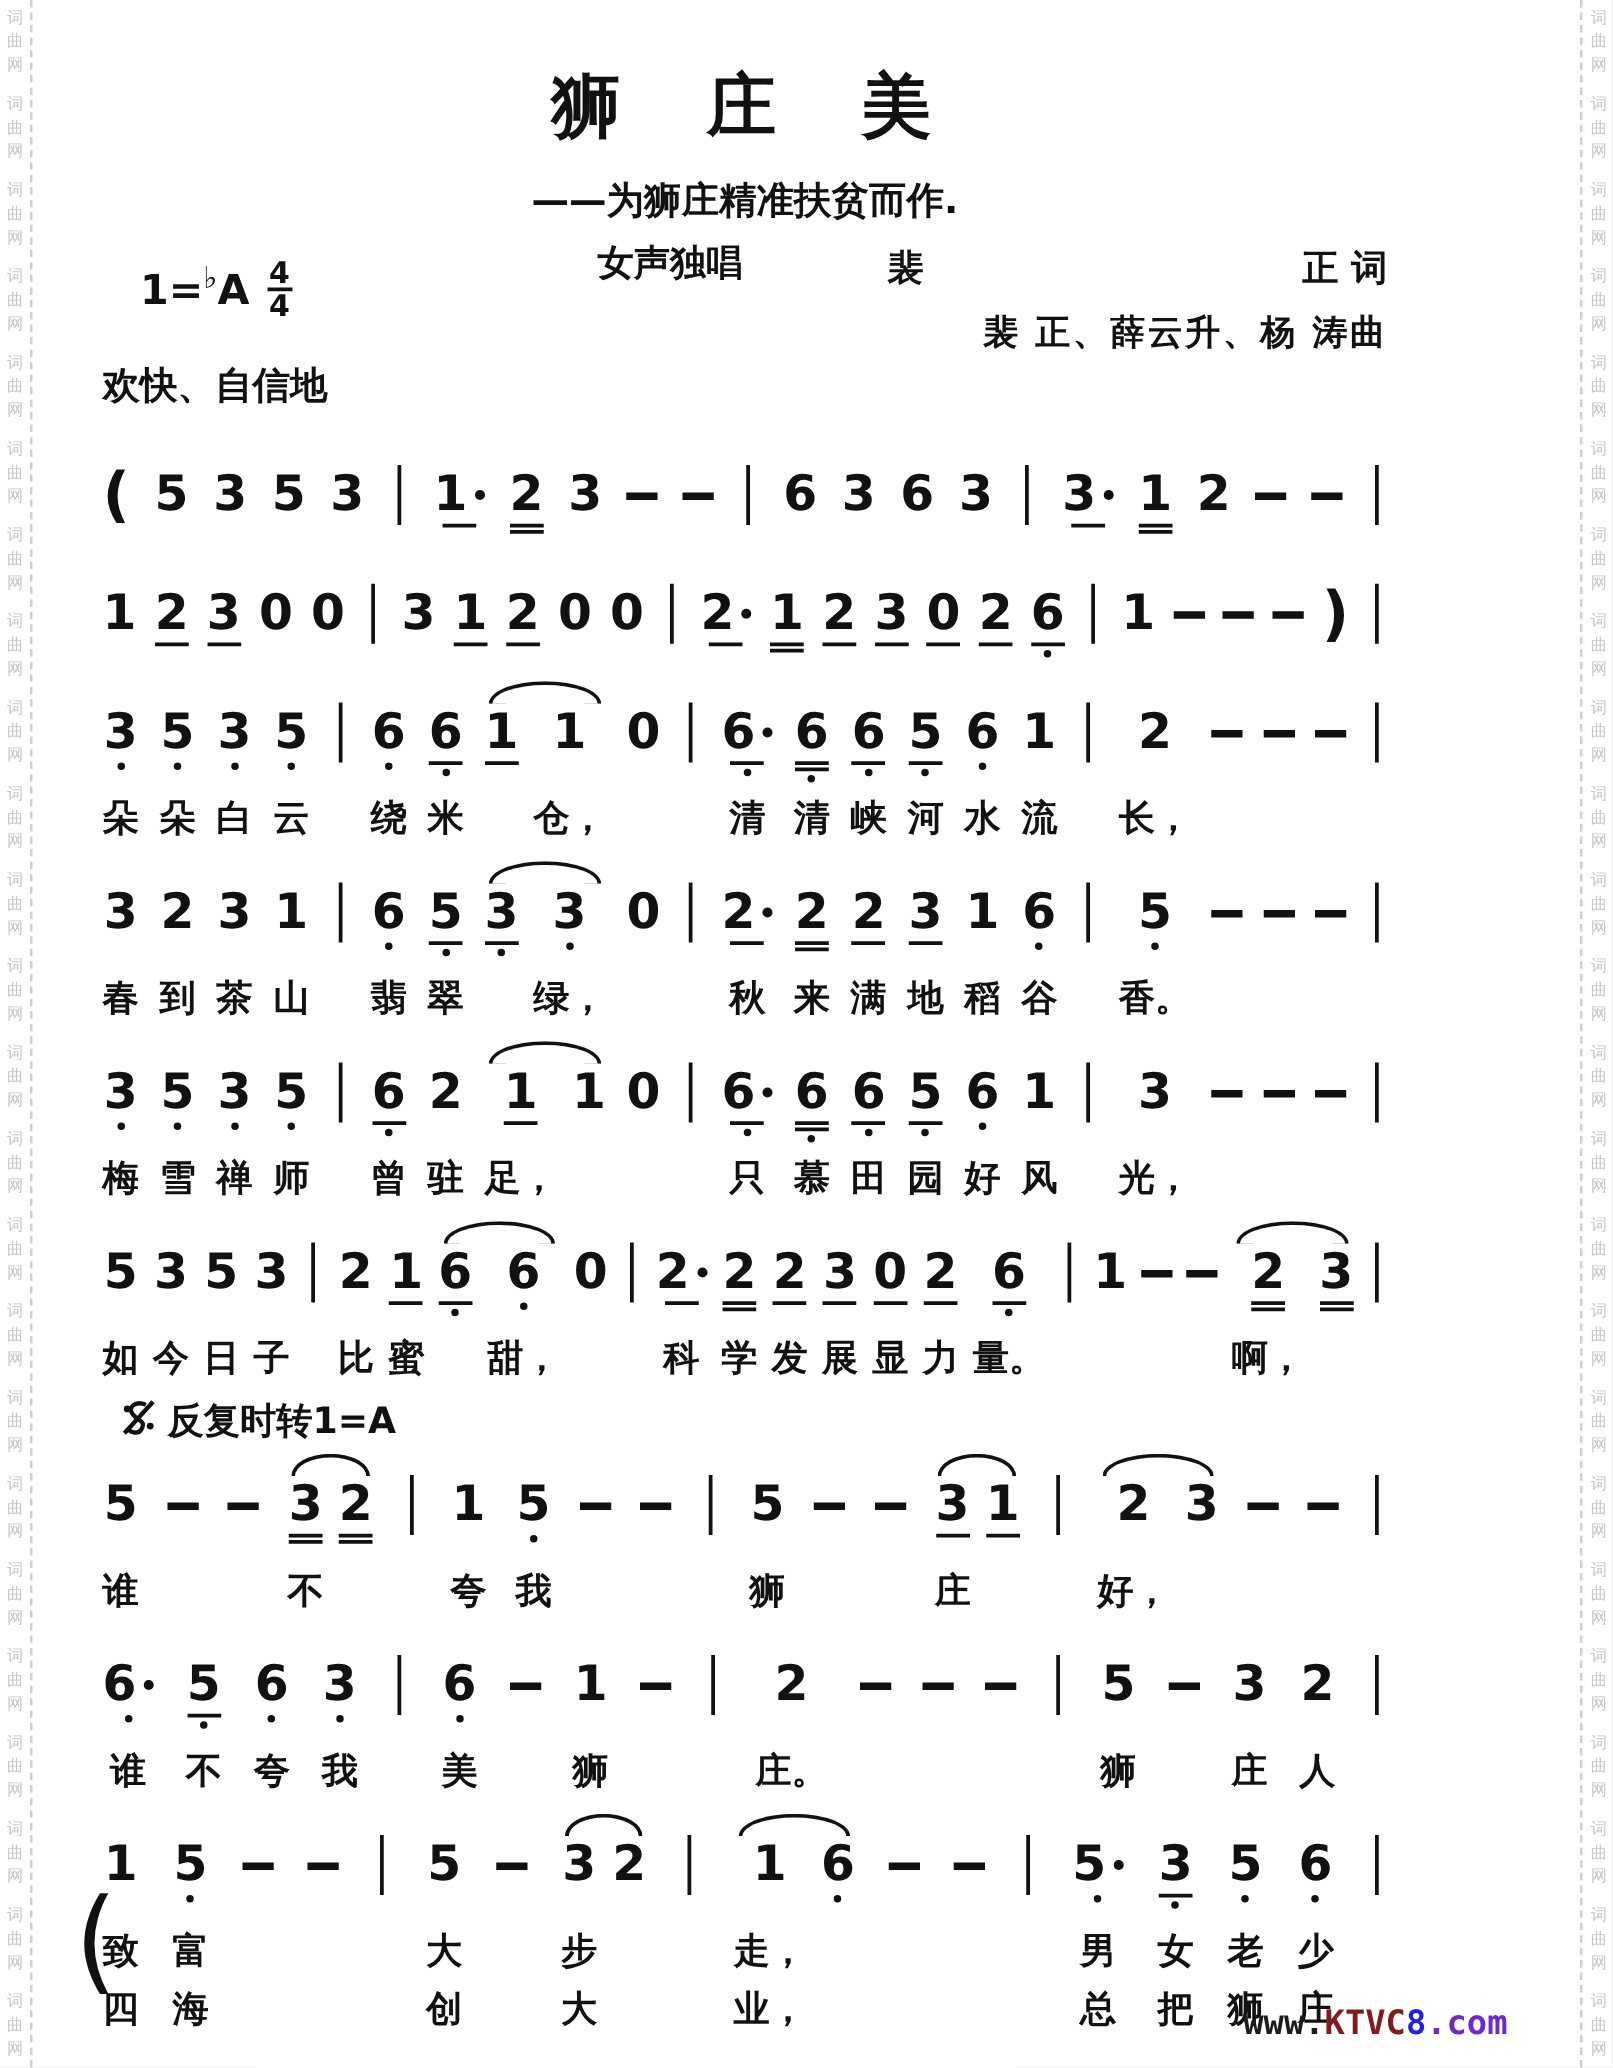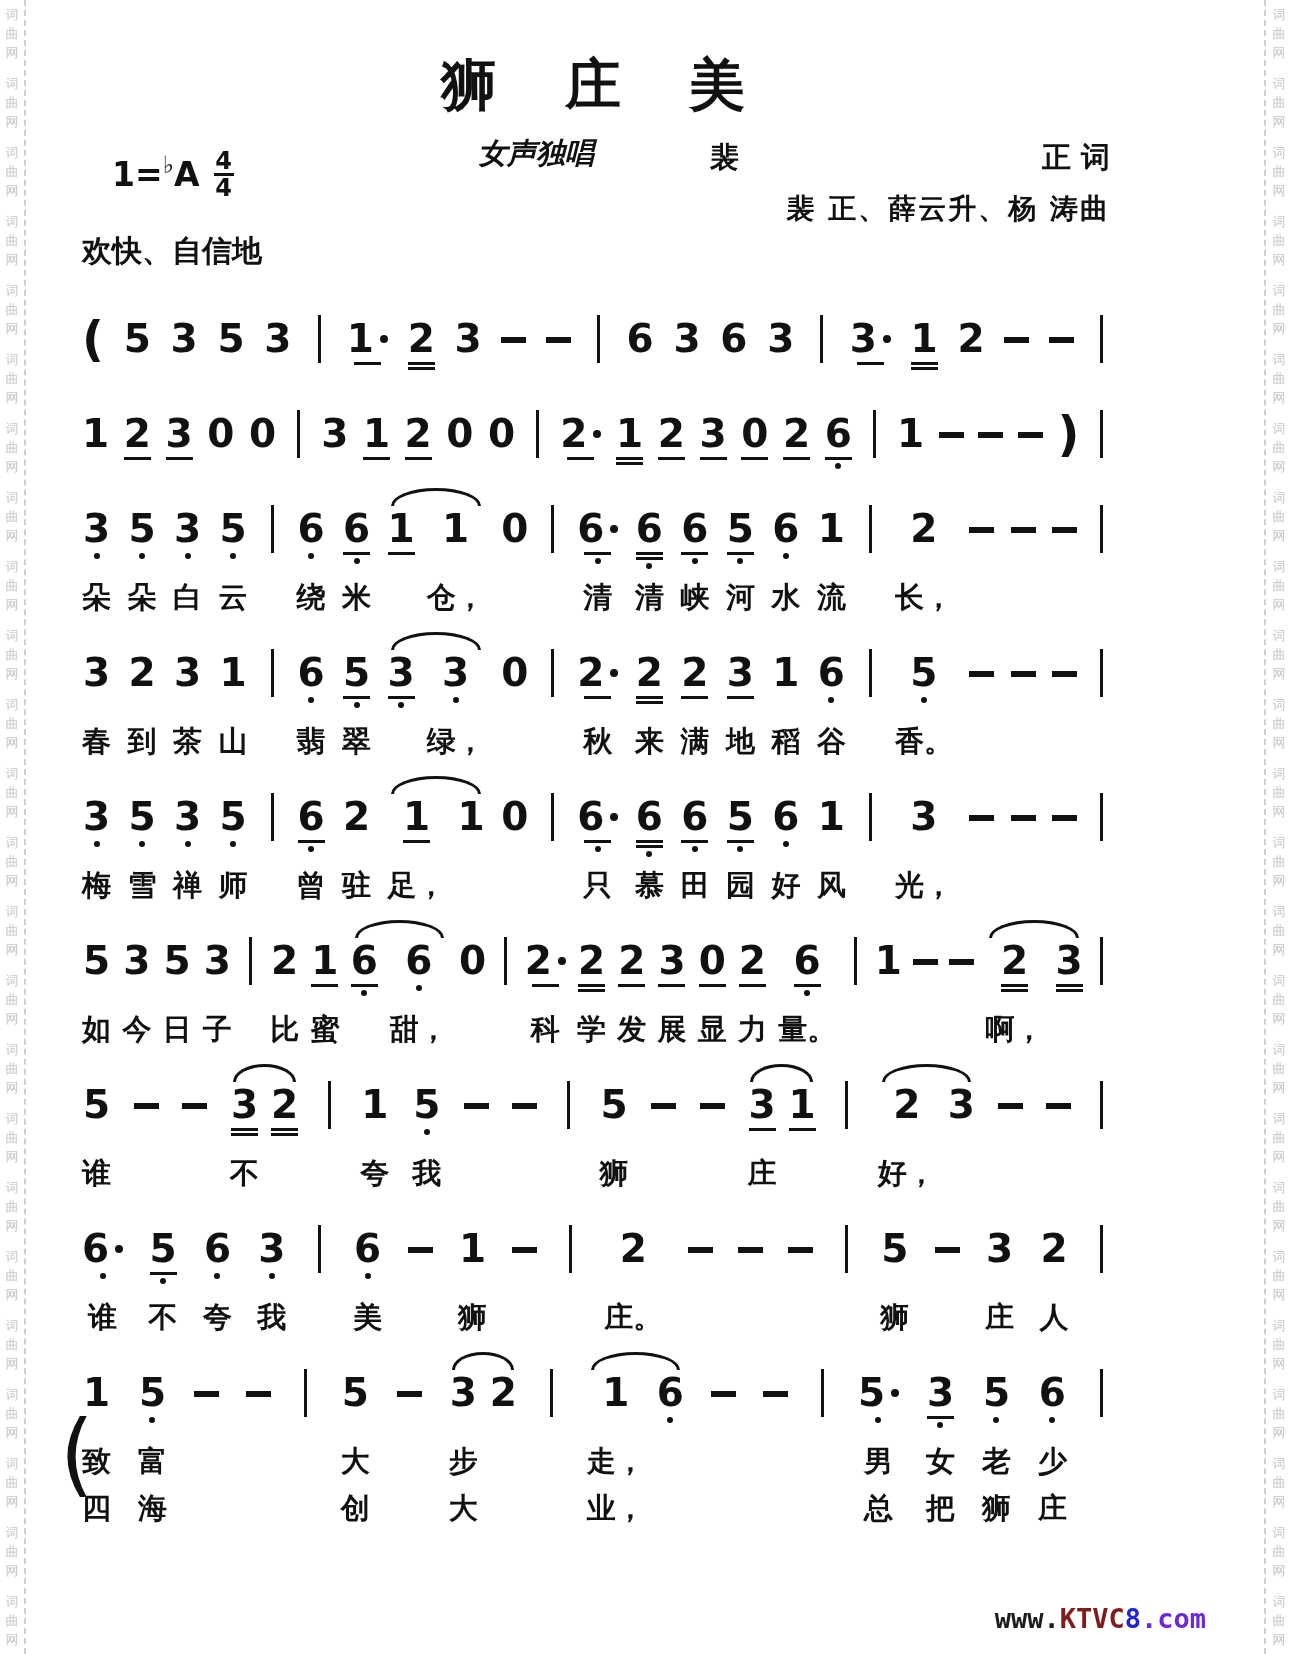--- a/index.html
+++ b/index.html
@@ -14,21 +14,21 @@
   .content{position:absolute;left:82px;top:48px;width:1028px;}
   .title{text-align:center;font-size:56px;font-weight:700;letter-spacing:6px;}
   .dedication{text-align:center;font-size:30px;font-weight:700;margin-top:16px;}
   .hdrrow{display:flex;justify-content:space-between;align-items:flex-start;margin-top:8px;}
   .keycol{width:280px;padding-top:18px;}
   .keysig{font-size:33px;font-weight:700;display:flex;align-items:center;padding-left:30px;}
   .flat{font-size:24px;vertical-align:super;position:relative;top:-10px;font-weight:700;}
   .frac{display:inline-flex;flex-direction:column;align-items:center;margin-left:14px;font-size:24px;line-height:22px;}
   .fracbar{width:20px;height:3px;background:#111;margin:1px 0;}
   .tempo{font-size:30px;font-weight:700;margin-top:32px;}
-  .voice{font-size:29px;font-weight:700;text-align:center;padding-top:2px;font-style:italic;}
+  .voice{font-size:29px;font-weight:700;text-align:center;padding-top:2px;}
   .credits{width:400px;display:flex;flex-direction:column;gap:12px;padding-top:6px;}
   .credrow1{display:flex;justify-content:space-between;font-size:29px;font-weight:700;}
   .credrow2{font-size:28px;font-weight:700;text-align:right;letter-spacing:2px;white-space:nowrap;}
   
   .score{margin-top:20px;display:flex;flex-direction:column;}
   .sysline{position:relative;padding-top:26px;margin-bottom:8px;}
   .mline{display:flex;justify-content:space-between;align-items:flex-start;}
   .tok{display:flex;flex-direction:column;align-items:center;min-width:16px;}
   .digit{font-size:39px;font-weight:700;line-height:42px;height:42px;display:flex;align-items:center;}
   .augdot{width:8px;height:8px;background:#111;border-radius:50%;margin-left:6px;}
@@ -298,20 +298,21 @@
       <div class="grp">
         <span>词</span>
         <span>曲</span>
         <span>网</span>
       </div>
     </div>
 
   <div class="content">
 
     <div class="title">狮　庄　美</div>
+    <div class="dedication">——为狮庄精准扶贫而作.</div>
 
     <div class="hdrrow">
       <div class="keycol">
         <div class="keysig">
           <span>1=</span>
             <span class="flat">♭</span>
             <span>A</span>
           <span class="frac">
             <span>4</span>
             <span class="fracbar"></span>
@@ -1092,20 +1093,29 @@
                   <div class="ul"></div>
                   <div class="ul"></div>
                 </div>
               </div>
             </div>
             <div class="tok">
               <div class="barline"></div>
             </div>
           </div>
         </div>
+        <div class="markrow">
+          <span><svg width="30" height="32" viewBox="0 0 26 28">
+              <line x1="3" y1="25" x2="23" y2="3" stroke="#111" stroke-width="3"></line>
+              <path d="M18 5 C10 2 5 7 9 12 C13 17 18 16 15 22 C13 26 7 25 5 21" fill="none" stroke="#111" stroke-width="3"></path>
+              <circle cx="5" cy="8" r="2.4" fill="#111"></circle>
+              <circle cx="21" cy="20" r="2.4" fill="#111"></circle>
+            </svg></span>
+          <span>反复时转1=A</span>
+        </div>
         <div class="sysline">
           <div class="mline">
             <div class="tok">
               <div class="digit">5</div>
               <div class="marks"></div>
               <div class="lyr">谁</div>
             </div>
             <div class="tok">
               <div class="dashnote"></div>
             </div>

